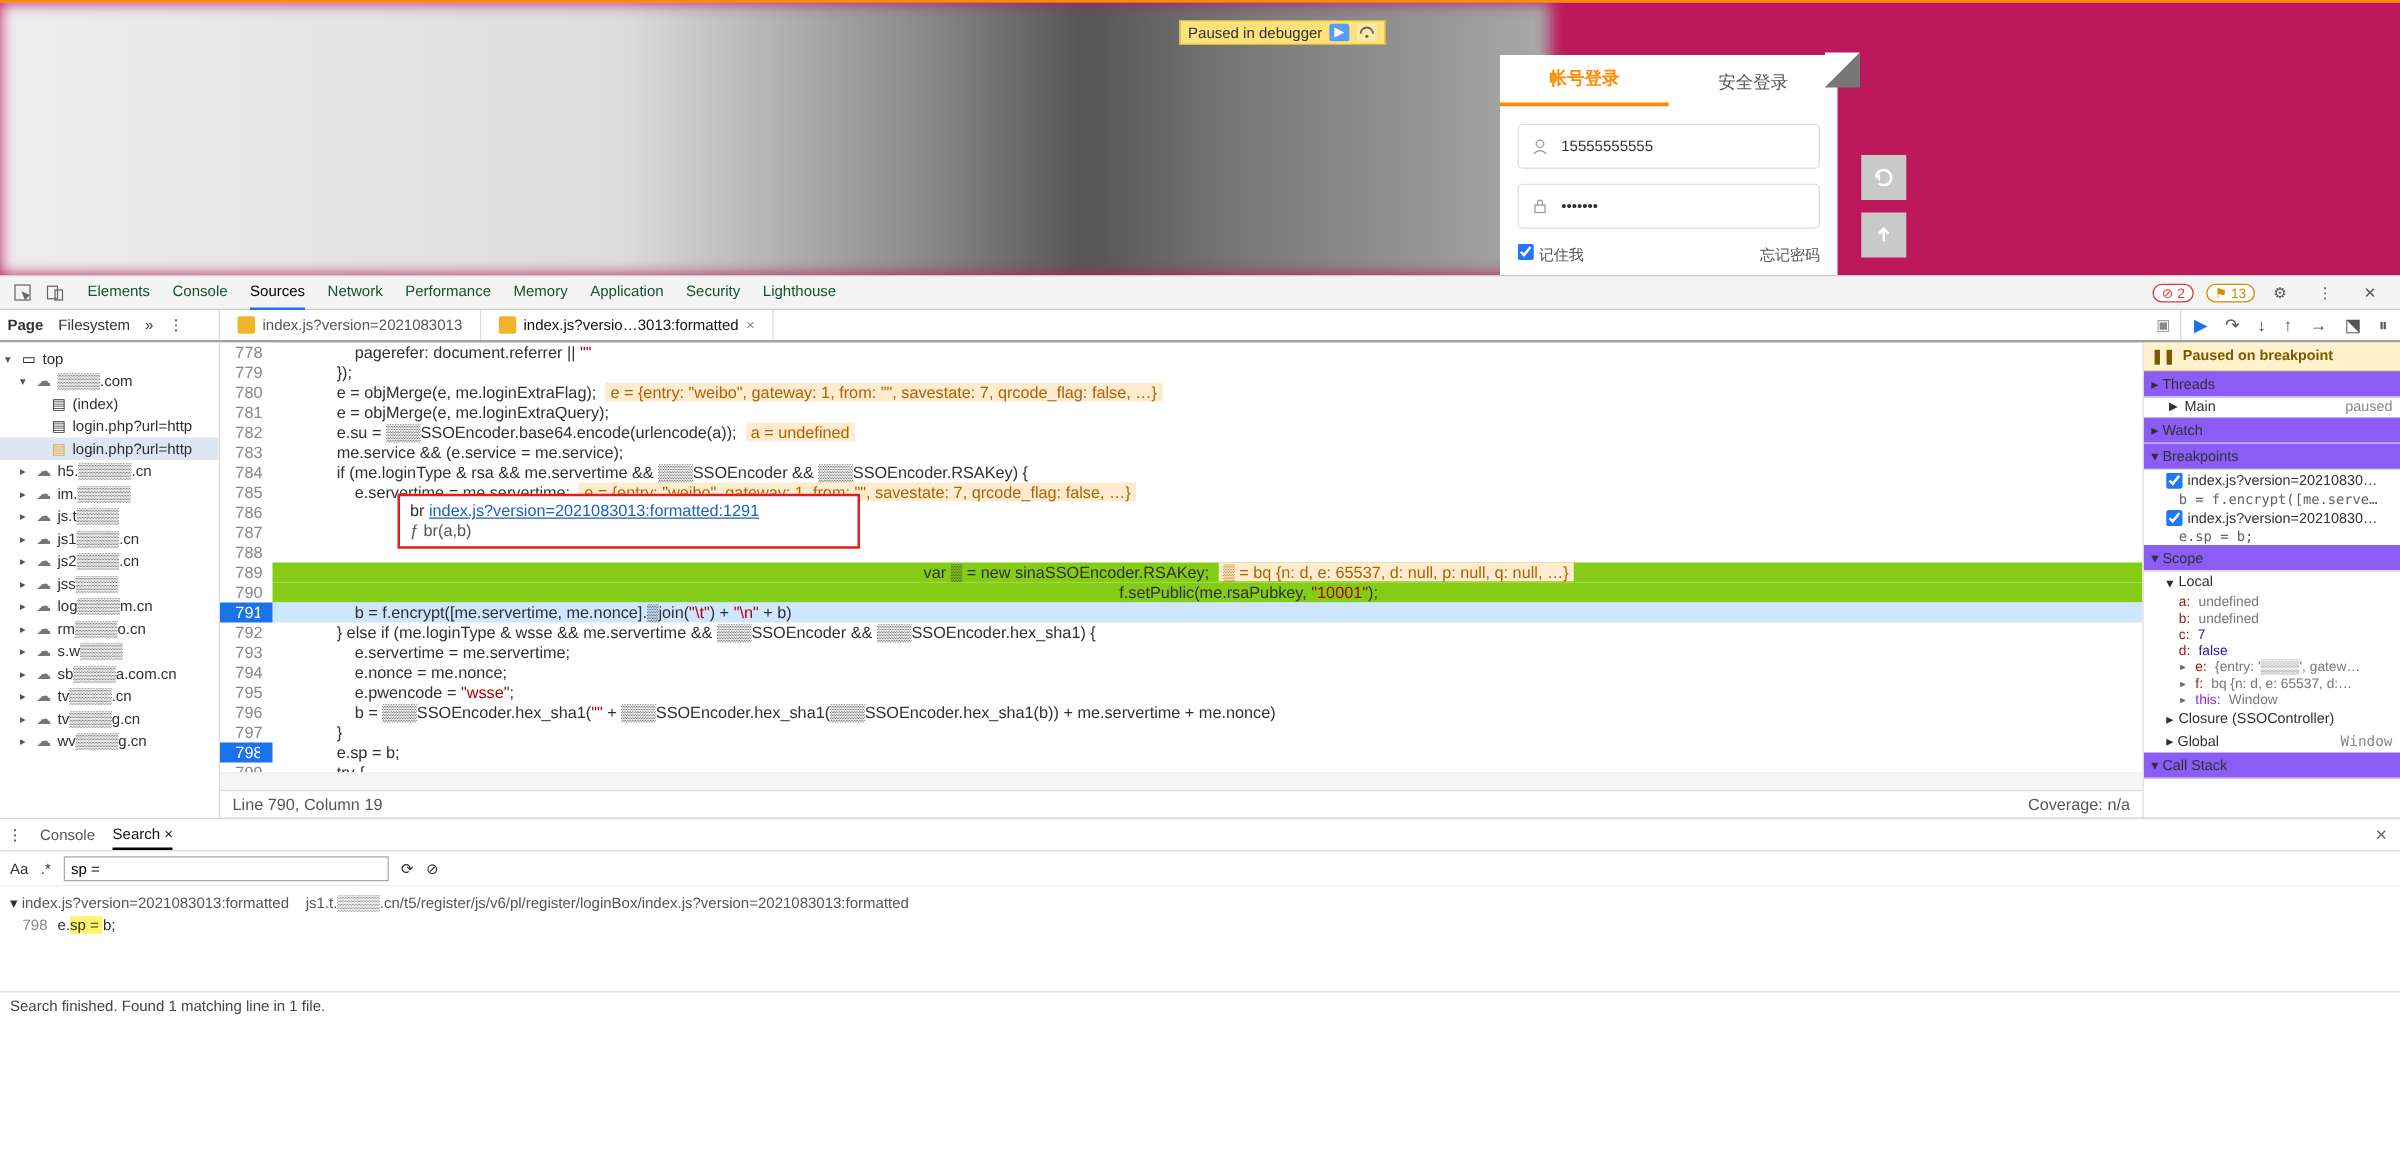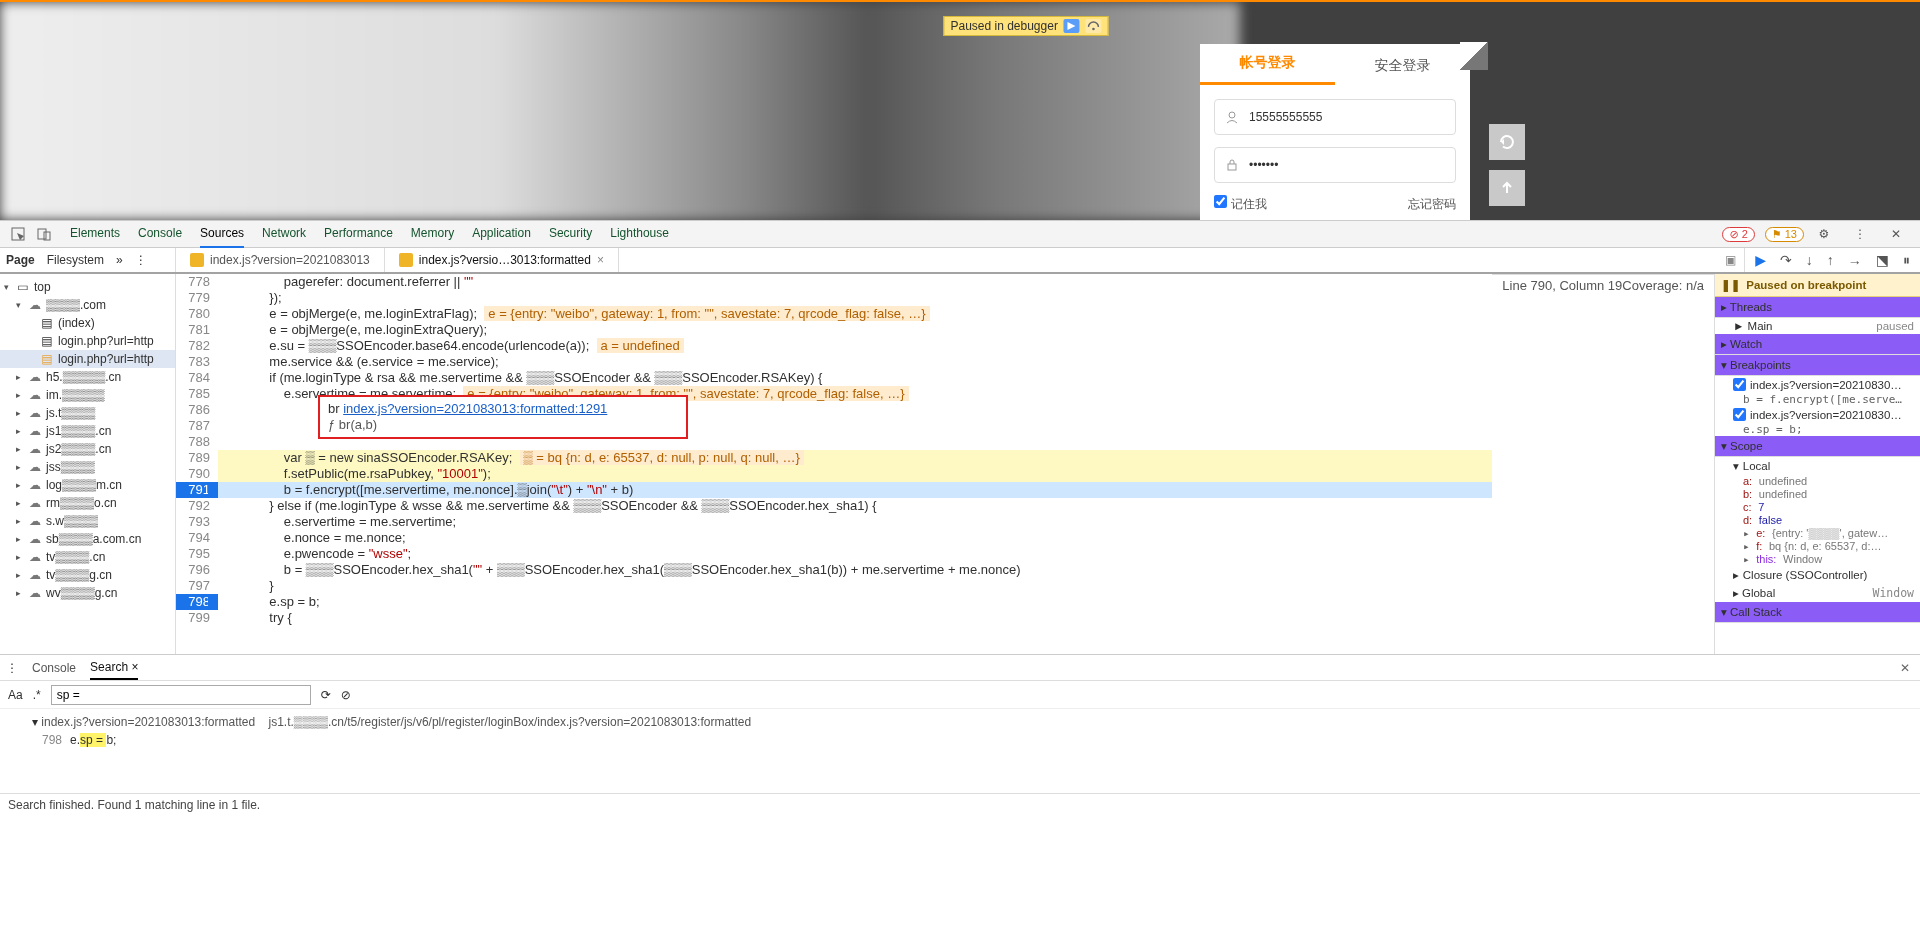--- a/index.html
+++ b/index.html
@@ -2,21 +2,21 @@
 <html><head>
 <meta charset="utf-8">
 <style>
 * { box-sizing: border-box; margin: 0; padding: 0; font-family: -apple-system, "Segoe UI", Arial, sans-serif; }
 body { width: 1920px; height: 937px; overflow: hidden; background: #fff; font-size: 12px; color: #303030; }
 
 
 .orange-bar { height: 2px; background: #ff8a00; }
 
 
-.page-top { height: 218px; position: relative; background: #404040; overflow: hidden; filter: none; }
+.page-top { height: 218px; position: relative; background: #be185d; overflow: hidden; filter: none; }
 .page-blur { position: absolute; inset: 0; display: flex; }
 .blur-left { flex: 1; background: linear-gradient(90deg,#eee,#ddd 40%,#888 60%,#555 70%,#777 80%,#aaa); filter: blur(6px); }
 .blur-right { width: 680px; }
 
 
 .paused { position: absolute; top: 14px; left: 50%; transform: translateX(-10%); background: #ffe27a; border: 1px solid #d6b83b; padding: 2px 6px; display: flex; align-items: center; gap: 6px; font-size: 12px; z-index: 5; }
 .paused .btn { width: 16px; height: 14px; display: inline-flex; align-items: center; justify-content: center; border-radius: 2px; }
 .paused .btn.play { background: #5a9df8; color: #fff; }
 .paused .btn.step { background: #ffe9a8; color: #555; }
 
@@ -59,28 +59,28 @@
 
 
 .main { display: flex; height: 380px; }
 .tree { width: 176px; border-right: 1px solid #ddd; overflow: hidden; background: #fff; padding-top: 4px; }
 .tree .row { display: flex; align-items: center; height: 18px; padding-left: 4px; gap: 4px; white-space: nowrap; }
 .tree .row.sel { background: #dde6f2; }
 .tree .tri { width: 8px; color: #555; font-size: 9px; }
 .tree .ficon { width: 14px; display: inline-flex; justify-content: center; }
 .cloud { color: #777; }
 
-.code { flex: 1; display: flex; flex-direction: row; font-family: Consolas,Menlo,monospace; font-size: 13px; overflow: hidden; }
+.code { flex: 1; display: flex; flex-direction: column; font-family: Consolas,Menlo,monospace; font-size: 13px; overflow: hidden; }
 .code-lines { flex: 1; overflow: hidden; }
 .cl { display: flex; min-height: 16px; }
 .gut { width: 42px; text-align: right; padding-right: 8px; color: #888; background: #fff; user-select: none; }
 .gut.bp { background: #1a73e8; color: #fff; position: relative; }
 .gut.bp::after { content: ''; position: absolute; right: -6px; top: 0; border: 8px solid transparent; border-left-color: #1a73e8; }
 .txt { flex: 1; white-space: pre; padding-left: 8px; }
-.hl-y { background: #fef9c3; }
+.hl-y { background: #84cc16; text-align: center; }
 .hl-b { background: #cfe6ff; }
 .dim { color: #b06000; background: #ffeccf; padding: 0 4px; }
 .str { color: #b00000; }
 .lnk { color: #1a5fc8; text-decoration: underline; }
 .code-foot { height: 22px; border-top: 1px solid #ddd; display: flex; align-items: center; padding: 0 10px; color: #555; justify-content: space-between; }
 .hscroll { height: 14px; border-top: 1px solid #eee; background: #f5f5f5; }
 
 .right-pane { width: 206px; border-left: 1px solid #ddd; overflow: hidden; font-size: 11.5px; }
 .rp-hdr { background: #fff2cc; padding: 4px 6px; border-bottom: 1px solid #e7cf7b; display: flex; align-items: center; gap: 6px; font-weight: 600; color: #7a5900; }
 .rp-sec { border-bottom: 1px solid #ddd; padding: 3px 6px; background: #8b5cf6; }
@@ -95,21 +95,21 @@
 .kv .vbool { color: #1a1aa6; }
 
 
 .drawer { border-top: 1px solid #ccc; }
 .dr-tabs { height: 26px; display: flex; align-items: center; border-bottom: 1px solid #ddd; padding-left: 6px; gap: 14px; position: relative; }
 .dr-tab { color: #555; padding: 4px 0; }
 .dr-tab.active { color: #111; border-bottom: 2px solid #000000; }
 .dr-close { position: absolute; right: 10px; color: #666; }
 .dr-bar { height: 28px; display: flex; align-items: center; padding: 0 8px; gap: 10px; border-bottom: 1px solid #eee; }
 .dr-bar input[type=text] { width: 260px; height: 20px; border: 1px solid #aaa; padding: 0 5px; font-size: 12px; }
-.dr-res { padding: 4px 8px; font-size: 12px; line-height: 18px; margin-left: 24px; }
+.dr-res { padding: 4px 8px; font-size: 12px; line-height: 18px; }
 .dr-res .path { color: #555; }
 .dr-res .num { color: #888; margin-right: 8px; }
 .dr-res .mk { background: #fff36a; }
 .dr-foot { border-top: 1px solid #ddd; padding: 4px 8px; color: #444; font-size: 12px; }
 
 svg { display: block; }
 </style>
 </head>
 <body>
 

